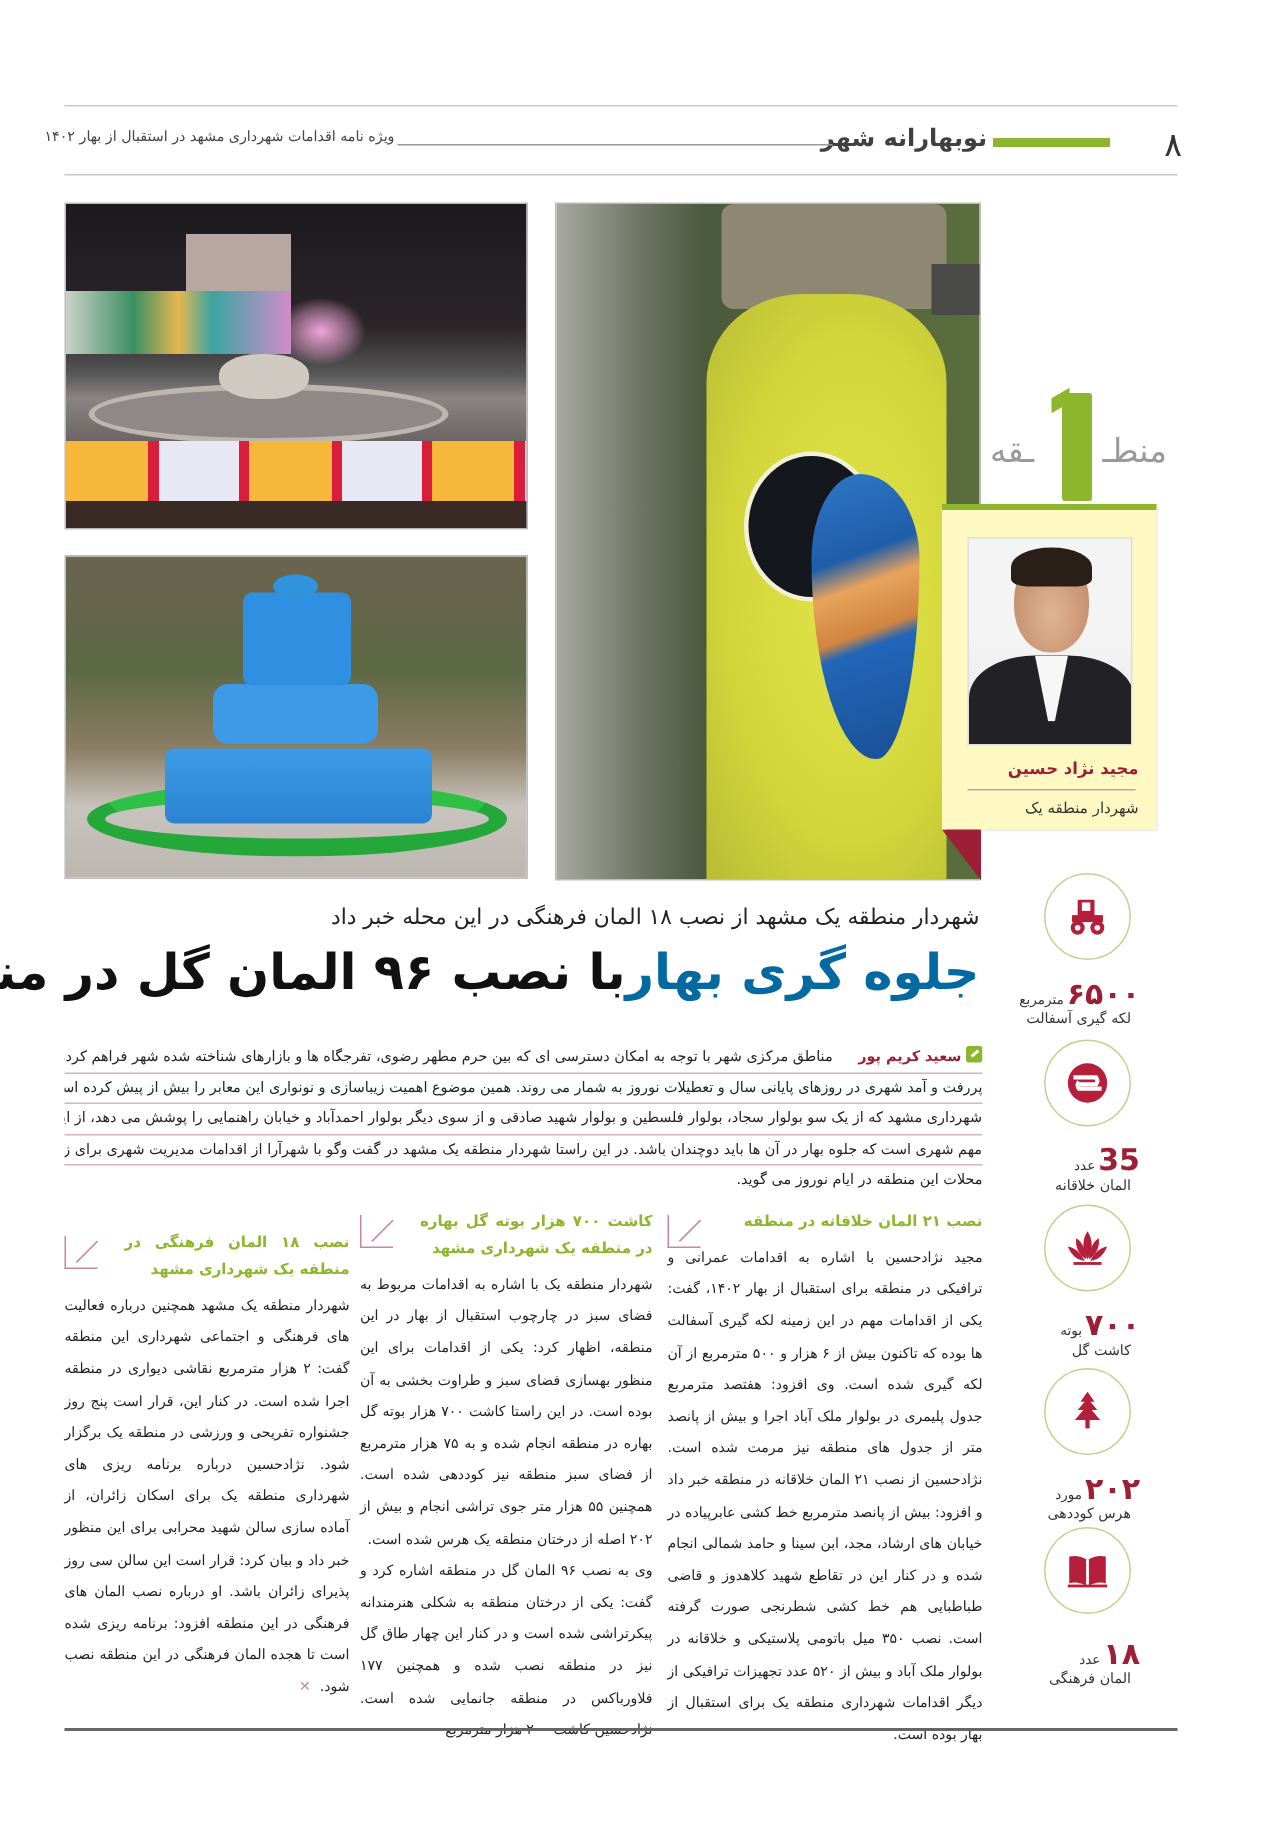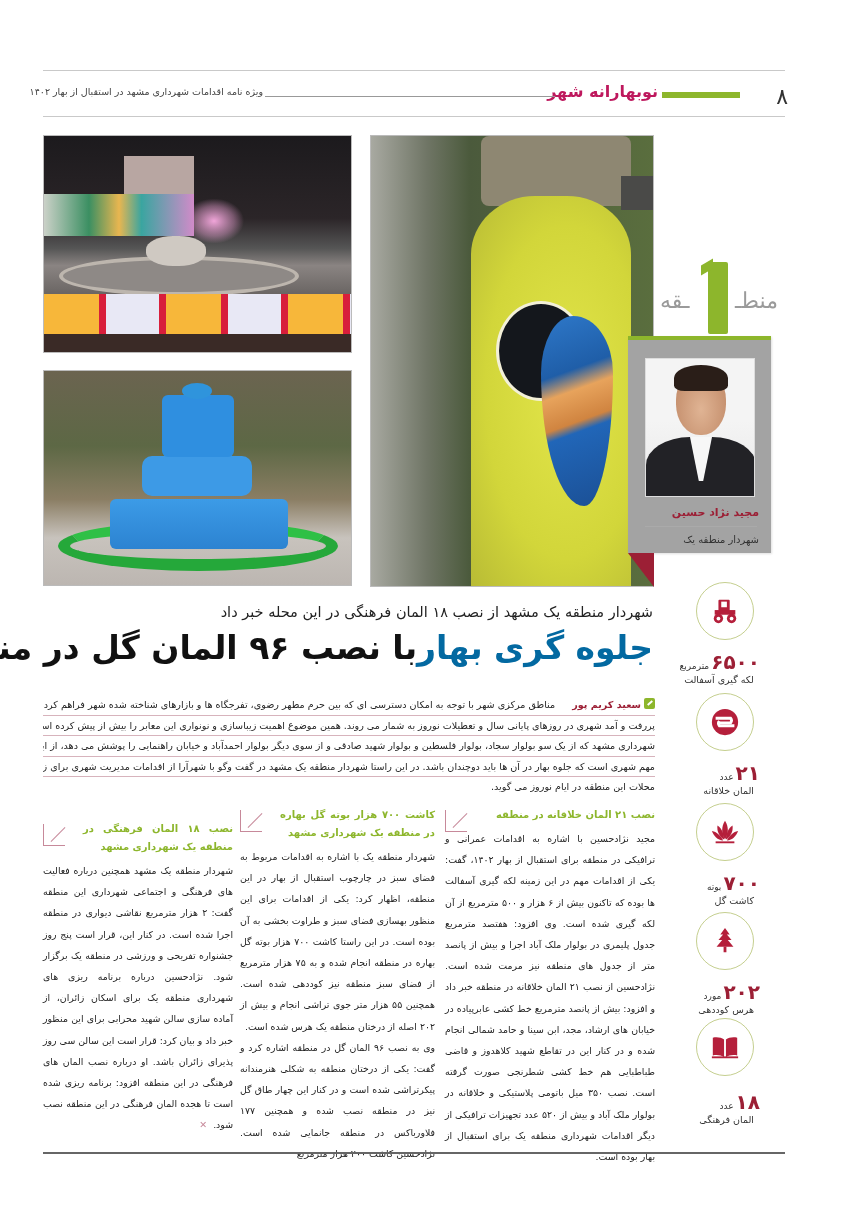--- a/index.html
+++ b/index.html
@@ -2,21 +2,21 @@
 <html><head>
 <meta charset="utf-8">
 <style>
   *{box-sizing:border-box;margin:0;padding:0}
   html,body{width:858px;height:1220px;background:#fff;overflow:hidden}
   body{font-family:"DejaVu Sans",sans-serif;color:#222;position:relative}
   
   .rule{position:absolute;left:43px;width:742px;height:1px;background:#c9c9c9}
   .hdr-pagenum{position:absolute;right:70px;top:84px;font-size:22px;color:#333;font-family:"DejaVu Serif",serif;font-weight:200}
   .hdr-greenbar{position:absolute;left:662px;top:92px;width:78px;height:6px;background:#8db62c}
-  .hdr-section{position:absolute;right:200px;top:82px;font-size:16px;font-weight:bold;color:#be185d;direction:rtl}
+  .hdr-section{position:absolute;right:200px;top:82px;font-size:16px;font-weight:bold;color:#404040;direction:rtl}
   .hdr-greyline{position:absolute;left:265px;top:96px;width:290px;height:1px;background:#999}
   .hdr-sub{position:absolute;left:43px;top:86px;width:220px;font-size:9.5px;color:#444;direction:rtl;text-align:left;white-space:nowrap}
   
   .photo{position:absolute;border:1px solid #bbb;overflow:hidden}
   .ph-night{left:43px;top:135px;width:309px;height:218px;background:
     radial-gradient(ellipse 40px 30px at 170px 85px,#f0a5d9 0%,rgba(240,165,217,.4) 50%,transparent 75%),
     linear-gradient(180deg,#1c1a1d 0%,#2b2528 38%,#555 52%,#8a8482 60%,#6d6866 72%,#2a2422 100%)}
   .ph-night .wall{position:absolute;left:0;top:58px;width:150px;height:42px;background:linear-gradient(90deg,#cbd1c8,#3b8f62 30%,#e8b650 50%,#3aa5a0 65%,#d18bc9 100%)}
   .ph-night .bldg{position:absolute;left:80px;top:20px;width:70px;height:40px;background:#b8a6a2}
   .ph-night .basin{position:absolute;left:15px;top:120px;width:240px;height:40px;border-radius:50%;background:#8e8986;border:4px solid #bdb6ae}
@@ -33,21 +33,21 @@
   .ph-tree .trunk{position:absolute;left:100px;top:60px;width:160px;height:392px;border-radius:40% 40% 10% 10%/15% 15% 0 0;background:radial-gradient(ellipse at 60% 50%,#e2e54a 0%,#d2d63a 60%,#b8bb35 100%)}
   .ph-tree .top{position:absolute;left:110px;top:0;width:150px;height:70px;background:#8e8772;border-radius:8px}
   .ph-tree .hole{position:absolute;left:125px;top:165px;width:90px;height:100px;border-radius:50%;background:#14171c;border:3px solid #f3f0d8}
   .ph-tree .bird{position:absolute;left:170px;top:180px;width:72px;height:190px;border-radius:45% 55% 40% 60%/30% 30% 70% 70%;background:linear-gradient(160deg,#2e78c9 0%,#1f5ea8 30%,#e7a35c 40%,#d08440 55%,#2166b8 60%,#1b4f94 100%)}
   .ph-tree .plate{position:absolute;left:250px;top:40px;width:34px;height:34px;background:#4a4a48}
   
   .region-word{position:absolute;top:288px;font-size:22px;color:#9a9a9a;font-family:"DejaVu Sans",sans-serif;font-weight:200;direction:rtl}
   .region-num{position:absolute;left:708px;top:262px;width:20px;height:72px;background:#8db62c;border-radius:2px}
   .region-num::after{content:"";position:absolute;left:-7px;top:0;width:12px;height:10px;background:#8db62c;transform:skewY(-30deg)}
   
-  .card{position:absolute;left:628px;top:336px;width:143px;height:217px;background:#a3a3a3;border-top:4px solid #8db62c;box-shadow:1px 1px 2px rgba(0,0,0,.12)}
+  .card{position:absolute;left:628px;top:336px;width:143px;height:217px;background:#fef9c3;border-top:4px solid #8db62c;box-shadow:1px 1px 2px rgba(0,0,0,.12)}
   .card-photo{position:absolute;left:17px;top:18px;width:110px;height:139px;background:linear-gradient(180deg,#f4f4f4 0%,#f4f4f4 45%,#e8e8e8 100%);overflow:hidden;border:1px solid #ddd}
   .card-photo .head{position:absolute;left:30px;top:12px;width:50px;height:64px;border-radius:45% 45% 48% 48%;background:radial-gradient(ellipse at 50% 60%,#e0b494 0%,#c48e6c 80%)}
   .card-photo .hair{position:absolute;left:28px;top:6px;width:54px;height:26px;border-radius:50% 50% 20% 20%;background:#2a1e18}
   .card-photo .suit{position:absolute;left:0;top:78px;width:110px;height:70px;border-radius:40% 40% 0 0;background:#222226}
   .card-photo .shirt{position:absolute;left:44px;top:78px;width:22px;height:44px;background:#f7f7f7;clip-path:polygon(0 0,100% 0,60% 100%,40% 100%)}
   .card-name{position:absolute;right:12px;top:166px;font-size:11px;font-weight:bold;color:#9c1f35;direction:rtl}
   .card-div{position:absolute;left:17px;right:14px;top:186px;height:1px;background:#aaa}
   .card-role{position:absolute;right:12px;top:194px;font-size:10px;color:#333;direction:rtl}
   .card-redcorner{position:absolute;left:628px;top:553px;width:26px;height:34px;background:#9c1f35;clip-path:polygon(0 0,100% 0,100% 100%)}
   
@@ -150,21 +150,21 @@
 </div>
 
 <div class="stat" style="top:693px">
   <div class="circ">
     <svg viewBox="0 0 32 32">
         <circle cx="16" cy="16" r="14"></circle>
         <path d="M6 12 H22 A4 4 0 0 1 22 17 H8" stroke="#fff" stroke-width="3" fill="none"></path>
         <path d="M26 20 H10 A4 4 0 0 1 10 15" stroke="#fff" stroke-width="3" fill="none"></path>
       </svg>
   </div>
-  <div class="val"><span class="num">۲۱</span><span class="unit">عدد</span></div>
+  <div class="val"><span class="num">35</span><span class="unit">عدد</span></div>
   <div class="lbl">المان خلاقانه</div>
 </div>
 
 <div class="stat" style="top:803px">
   <div class="circ">
     <svg viewBox="0 0 32 32">
         <path d="M16 4 C20 10 20 18 16 24 C12 18 12 10 16 4Z"></path>
         <path d="M8 9 C13 12 15 19 15 24 C10 21 7 15 8 9Z"></path>
         <path d="M24 9 C19 12 17 19 17 24 C22 21 25 15 24 9Z"></path>
         <path d="M2 15 C8 16 12 21 14 25 C8 25 4 20 2 15Z"></path>

